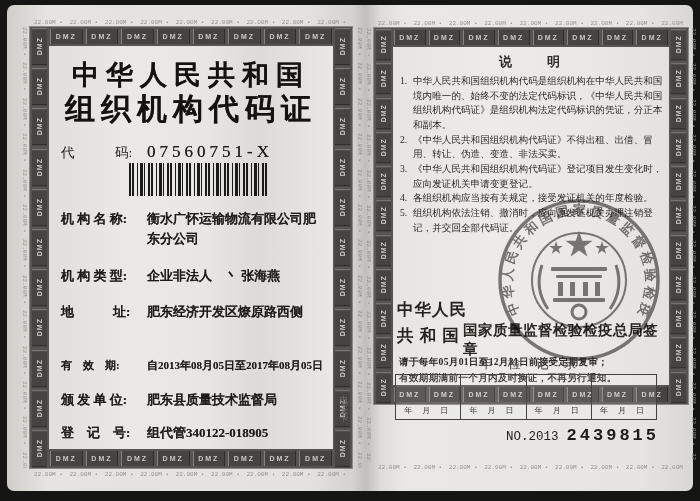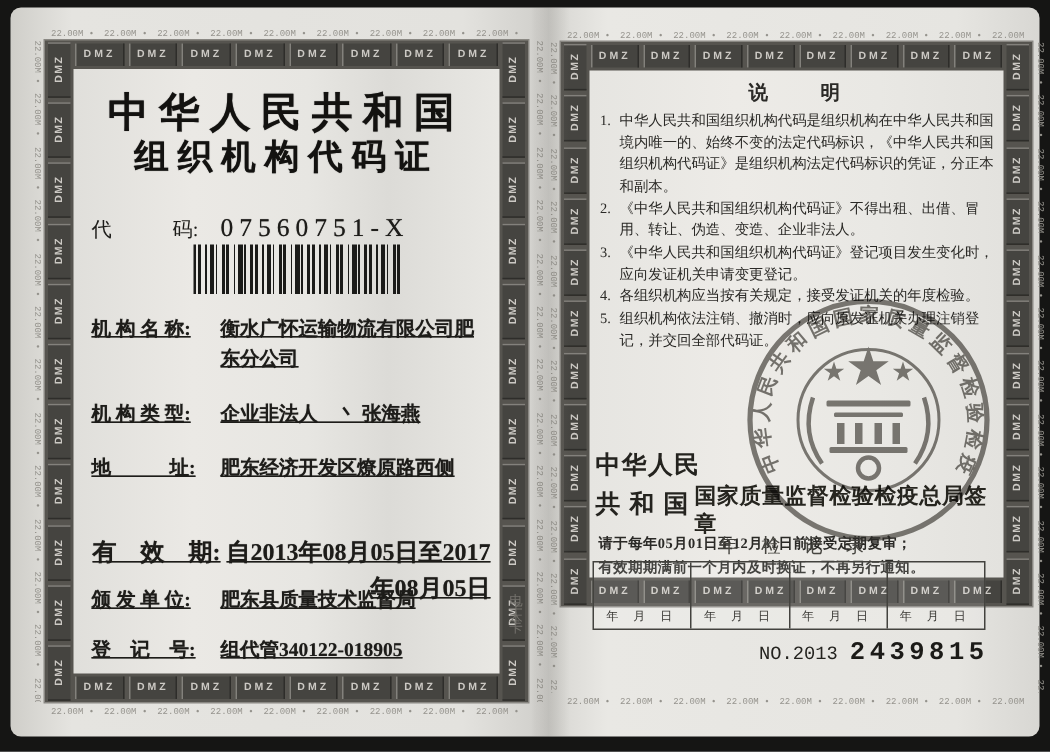--- a/index.html
+++ b/index.html
@@ -32,32 +32,32 @@
     white-space:nowrap;overflow:hidden;}
   .micro.h{height:7px;line-height:7px;}
   .micro.v{width:7px;writing-mode:vertical-rl;}
   .micro-unit{margin-right:3px;}
   .micro.v .micro-unit{margin:0 0 3px 0;}
 
   
   .c-title{position:absolute;left:0;width:100%;text-align:center;font-weight:bold;color:#131210;
     text-shadow:0 0 .6px rgba(20,20,18,.7);}
   .c-title.l1{top:11px;font-size:27px;letter-spacing:7px;}
-  .c-title.l2{top:43px;font-size:23px;letter-spacing:6px;}
+  .c-title.l2{top:43px;font-size:30px;letter-spacing:6px;}
   .code-row{position:absolute;left:12px;top:96px;right:8px;display:flex;align-items:baseline;font-weight:normal;}
   .code-label{flex:0 0 86px;font-size:13.5px;}
   .code-value{font-size:17px;letter-spacing:4px;text-shadow:0 0 .5px rgba(0,0,0,.7);}
   .barcode{position:absolute;left:80px;top:117px;width:141px;height:33px;
     background:repeating-linear-gradient(90deg,#1b1b19 0 2px,transparent 2px 3px,#1b1b19 3px 5px,transparent 5px 8px,
       #1b1b19 8px 9px,transparent 9px 11px,#1b1b19 11px 14px,transparent 14px 15px,#1b1b19 15px 16px,transparent 16px 19px);}
   .field{position:absolute;left:12px;right:6px;display:flex;font-weight:bold;font-size:13px;line-height:1.5;
-    text-shadow:0 0 .5px rgba(20,20,18,.55);text-decoration:underline;}
+    text-shadow:0 0 .5px rgba(20,20,18,.55);}
   .flabel{flex:0 0 86px;white-space:pre;}
   .fvalue{flex:1;}
-  .field.small{font-size:16px;text-align:right;}
+  .field.small{font-size:11px;}
 
   
   .notes-title{position:absolute;top:6px;left:0;width:100%;text-align:center;font-weight:bold;
     font-size:13px;letter-spacing:3px;color:#2b2a27;}
   .notes{position:absolute;top:27px;left:7px;right:3px;font-size:9.6px;line-height:1.53;color:#2a2926;}
   .note-item{display:flex;}
   .note-num{flex:0 0 13px;}
   .note-text{flex:1;}
   .auth-left{position:absolute;left:4px;top:250px;font-size:16.5px;font-weight:bold;line-height:1.55;
     letter-spacing:1px;white-space:pre-line;color:#24231f;}
@@ -230,21 +230,21 @@
     <div class="page-inner">
       <div class="notes-title">说　　明</div>
 
       <div class="notes">
         <div class="note-item">
           <span class="note-num">1.</span>
           <span class="note-text">中华人民共和国组织机构代码是组织机构在中华人民共和国境内唯一的、始终不变的法定代码标识，《中华人民共和国组织机构代码证》是组织机构法定代码标识的凭证，分正本和副本。</span>
         </div>
         <div class="note-item">
           <span class="note-num">2.</span>
-          <span class="note-text">《中华人民共和国组织机构代码证》不得出租、出借、冒用、转让、伪造、变造、企业非法人。</span>
+          <span class="note-text">《中华人民共和国组织机构代码证》不得出租、出借、冒用、转让、伪造、变造、非法买卖。</span>
         </div>
         <div class="note-item">
           <span class="note-num">3.</span>
           <span class="note-text">《中华人民共和国组织机构代码证》登记项目发生变化时，应向发证机关申请变更登记。</span>
         </div>
         <div class="note-item">
           <span class="note-num">4.</span>
           <span class="note-text">各组织机构应当按有关规定，接受发证机关的年度检验。</span>
         </div>
         <div class="note-item">

